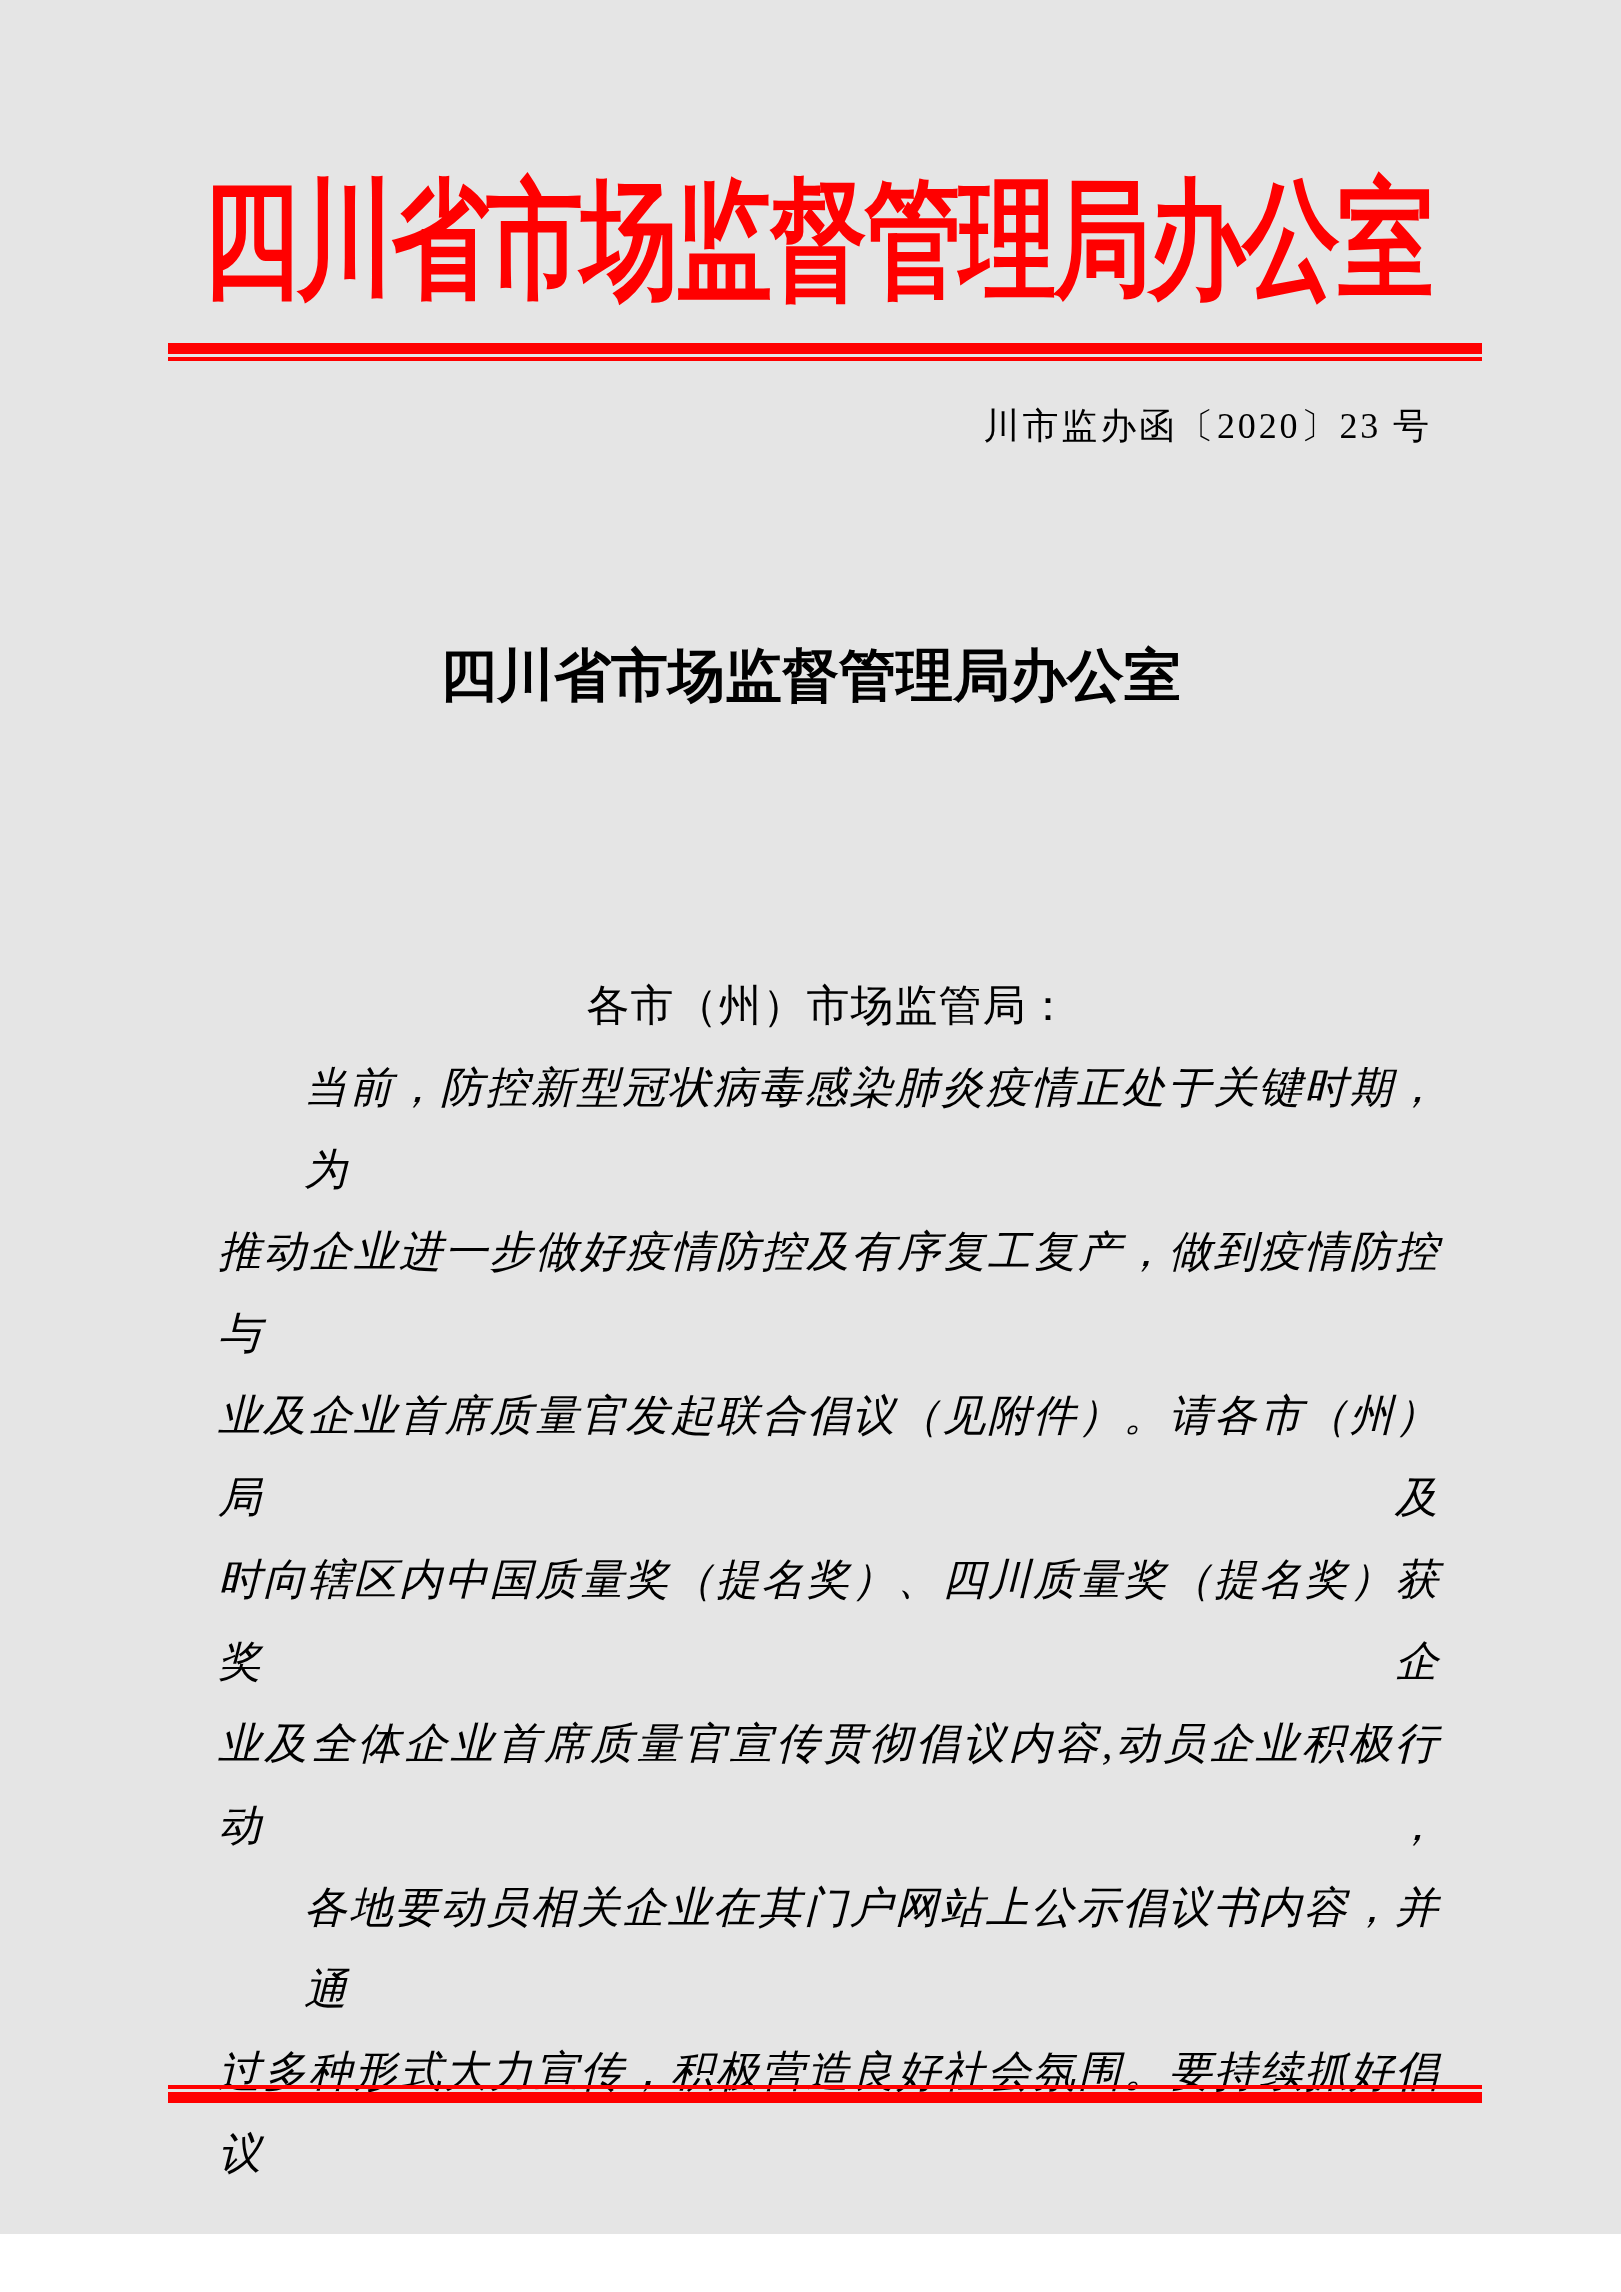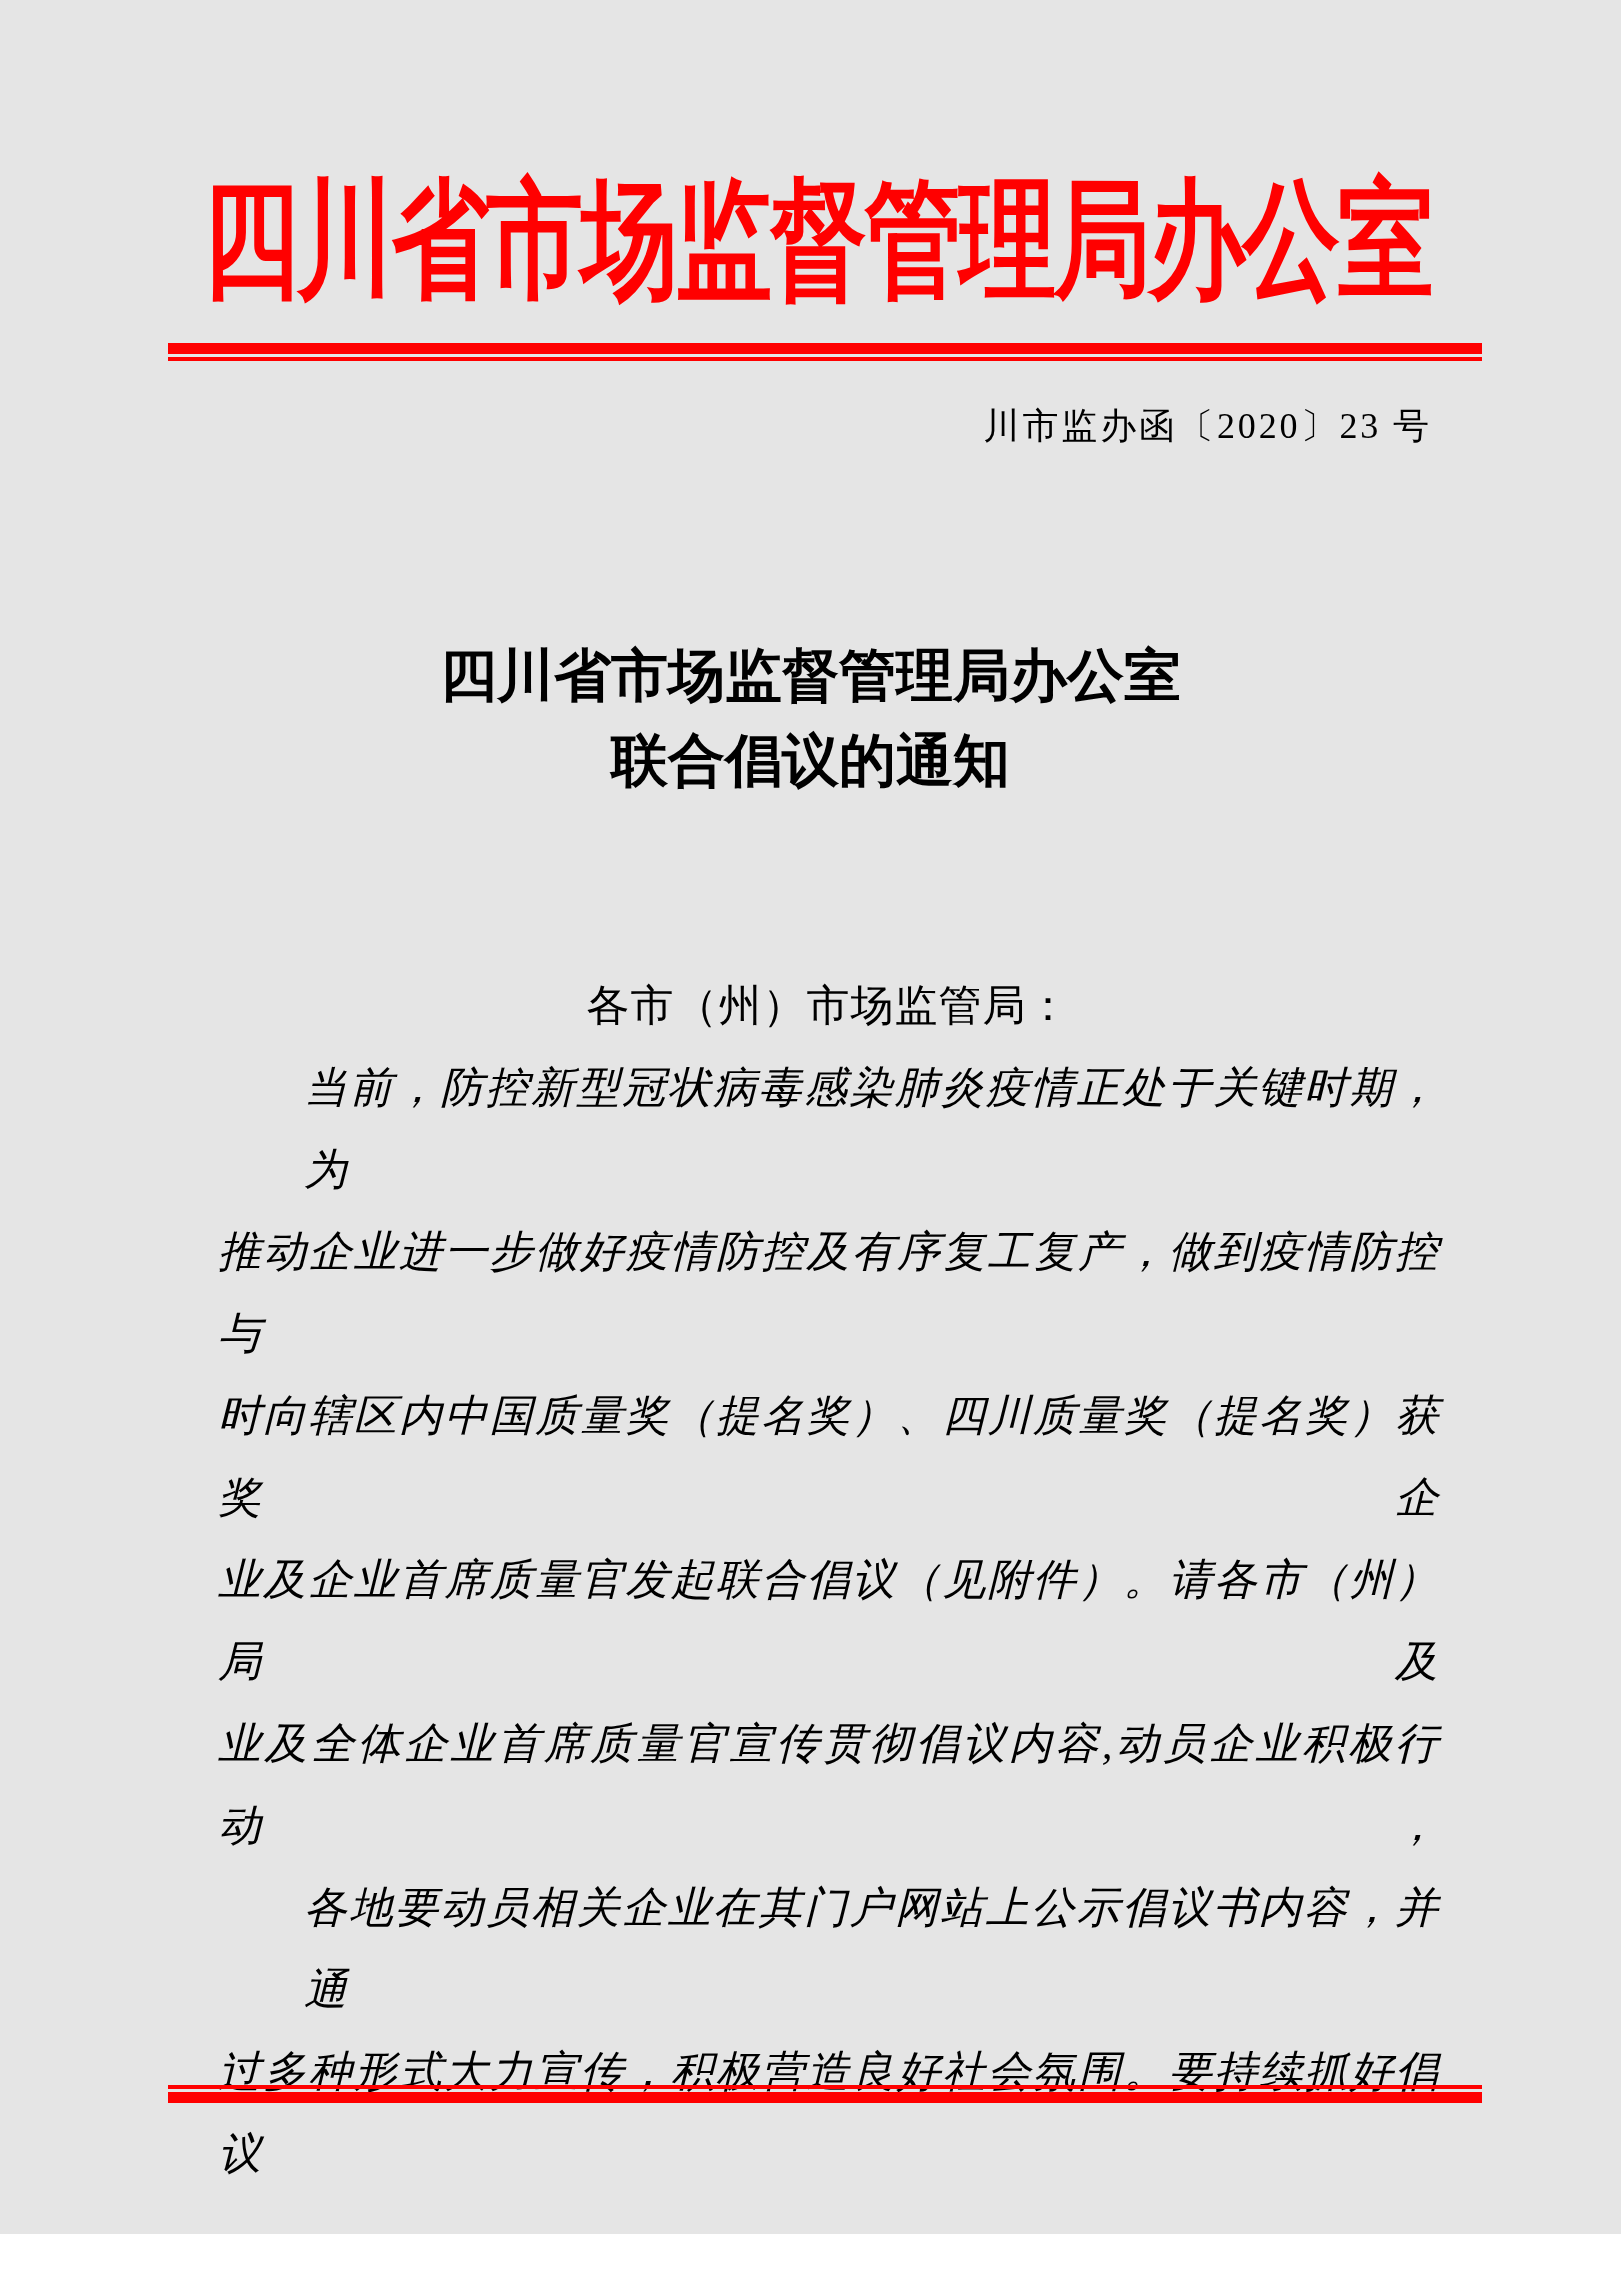--- a/index.html
+++ b/index.html
@@ -104,30 +104,29 @@
   <div class="rule rule-top">
     <div class="thick"></div>
     <div class="gap"></div>
     <div class="thin"></div>
   </div>
 
   <div class="doc-number">川市监办函〔2020〕23 号</div>
 
   <div class="doc-title">
       <div>四川省市场监督管理局办公室</div>
-      <div>联合倡议的通知</div>
     </div>
 
   <div class="body-col">
     <div class="salutation">各市（州）市场监管局：</div>
     <div id="paragraphs">
         <div class="para-line first">当前，防控新型冠状病毒感染肺炎疫情正处于关键时期，为</div>
         <div class="para-line">推动企业进一步做好疫情防控及有序复工复产，做到疫情防控与</div>
+        <div class="para-line">业及企业首席质量官发起联合倡议（见附件）。请各市（州）局及</div>
         <div class="para-line">时向辖区内中国质量奖（提名奖）、四川质量奖（提名奖）获奖企</div>
-        <div class="para-line">业及企业首席质量官发起联合倡议（见附件）。请各市（州）局及</div>
         <div class="para-line">业及全体企业首席质量官宣传贯彻倡议内容,动员企业积极行动，</div>
         <div class="para-line first">各地要动员相关企业在其门户网站上公示倡议书内容，并通</div>
         <div class="para-line">过多种形式大力宣传，积极营造良好社会氛围。要持续抓好倡议</div>
       </div>
   </div>
 
   <div class="rule rule-bottom">
     <div class="thin"></div>
     <div class="gap"></div>
     <div class="thick"></div>

